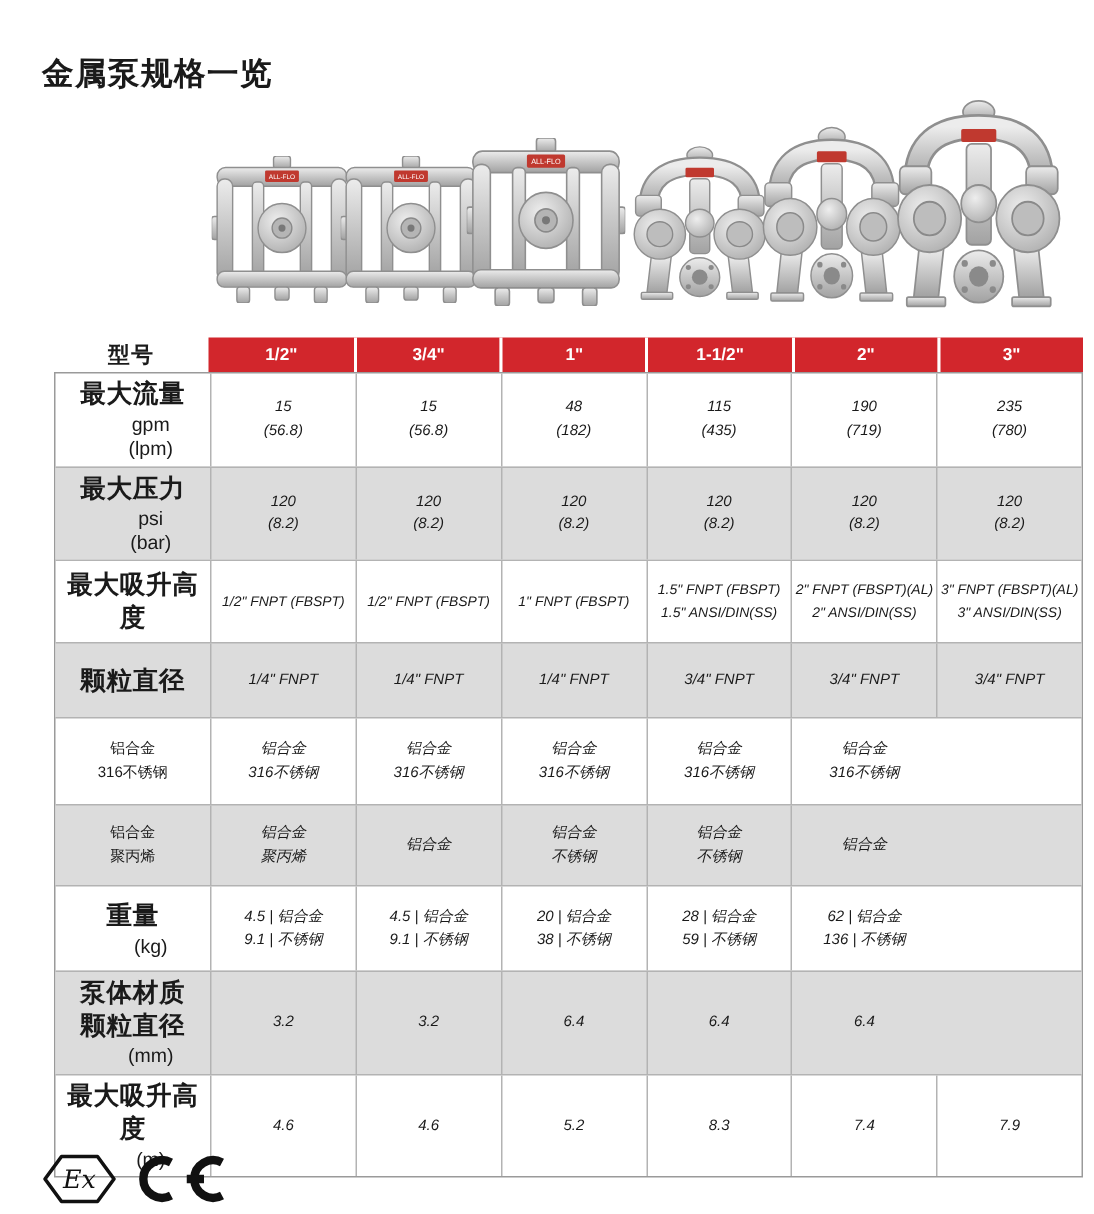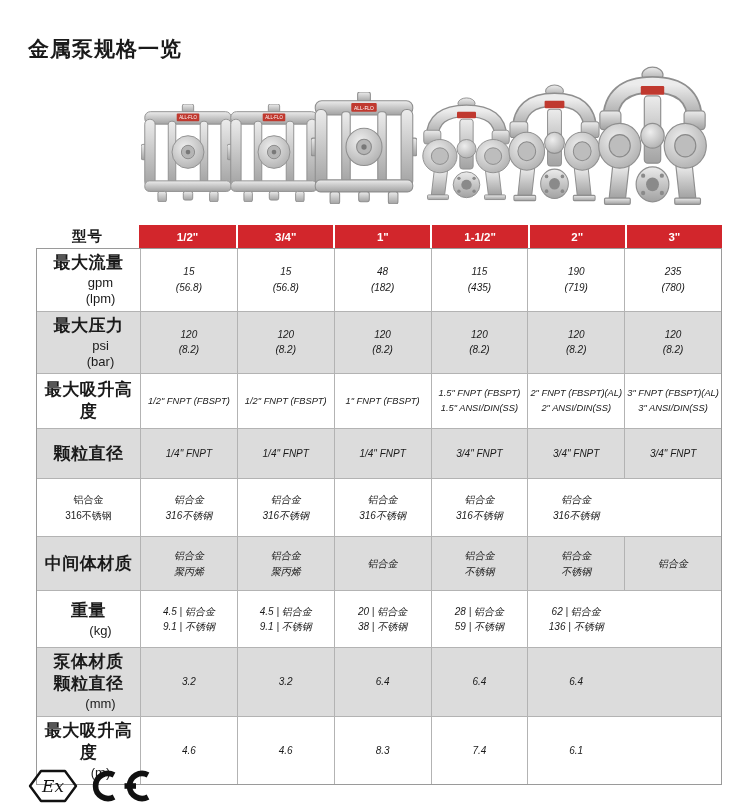--- a/index.html
+++ b/index.html
@@ -260,23 +260,20 @@
           <div class="cell val-cell">铝合金
 316不锈钢</div>
           <div class="cell val-cell">铝合金
 316不锈钢</div>
           <div class="cell val-cell">铝合金
 316不锈钢</div>
           <div class="cell val-cell">铝合金
 316不锈钢</div>
         </div>
         <div class="trow">
-          <div class="cell label-cell">
-            <div class="lab-main">中间体材质</div>
-          </div>
           <div class="cell val-cell">铝合金
 聚丙烯</div>
           <div class="cell val-cell">铝合金
 聚丙烯</div>
           <div class="cell val-cell">铝合金</div>
           <div class="cell val-cell">铝合金
 不锈钢</div>
           <div class="cell val-cell">铝合金
 不锈钢</div>
           <div class="cell val-cell">铝合金</div>
@@ -309,23 +306,24 @@
           <div class="cell val-cell">6.4</div>
           <div class="cell val-cell">6.4</div>
         </div>
         <div class="trow">
           <div class="cell label-cell">
             <div class="lab-main">最大吸升高度</div>
             <div class="lab-sub">(m)</div>
           </div>
           <div class="cell val-cell">4.6</div>
           <div class="cell val-cell">4.6</div>
+          <div class="cell val-cell">5.2</div>
           <div class="cell val-cell">8.3</div>
           <div class="cell val-cell">7.4</div>
-          <div class="cell val-cell">6.1</div>
+          <div class="cell val-cell">7.9</div>
         </div>
       </div>
   </div>
 
   <div class="footer-marks">
     <svg width="50" height="36" viewBox="0 0 50 36">
       <polygon points="13,3 37,3 48,18 37,33 13,33 2,18" fill="none" stroke="#111" stroke-width="2.4" stroke-linejoin="round"></polygon>
       <text x="25" y="24" text-anchor="middle" font-size="17" font-style="italic" font-family="'DejaVu Serif',serif" fill="#111">Ex</text>
     </svg>
     <svg width="72" height="34" viewBox="0 0 72 34">

